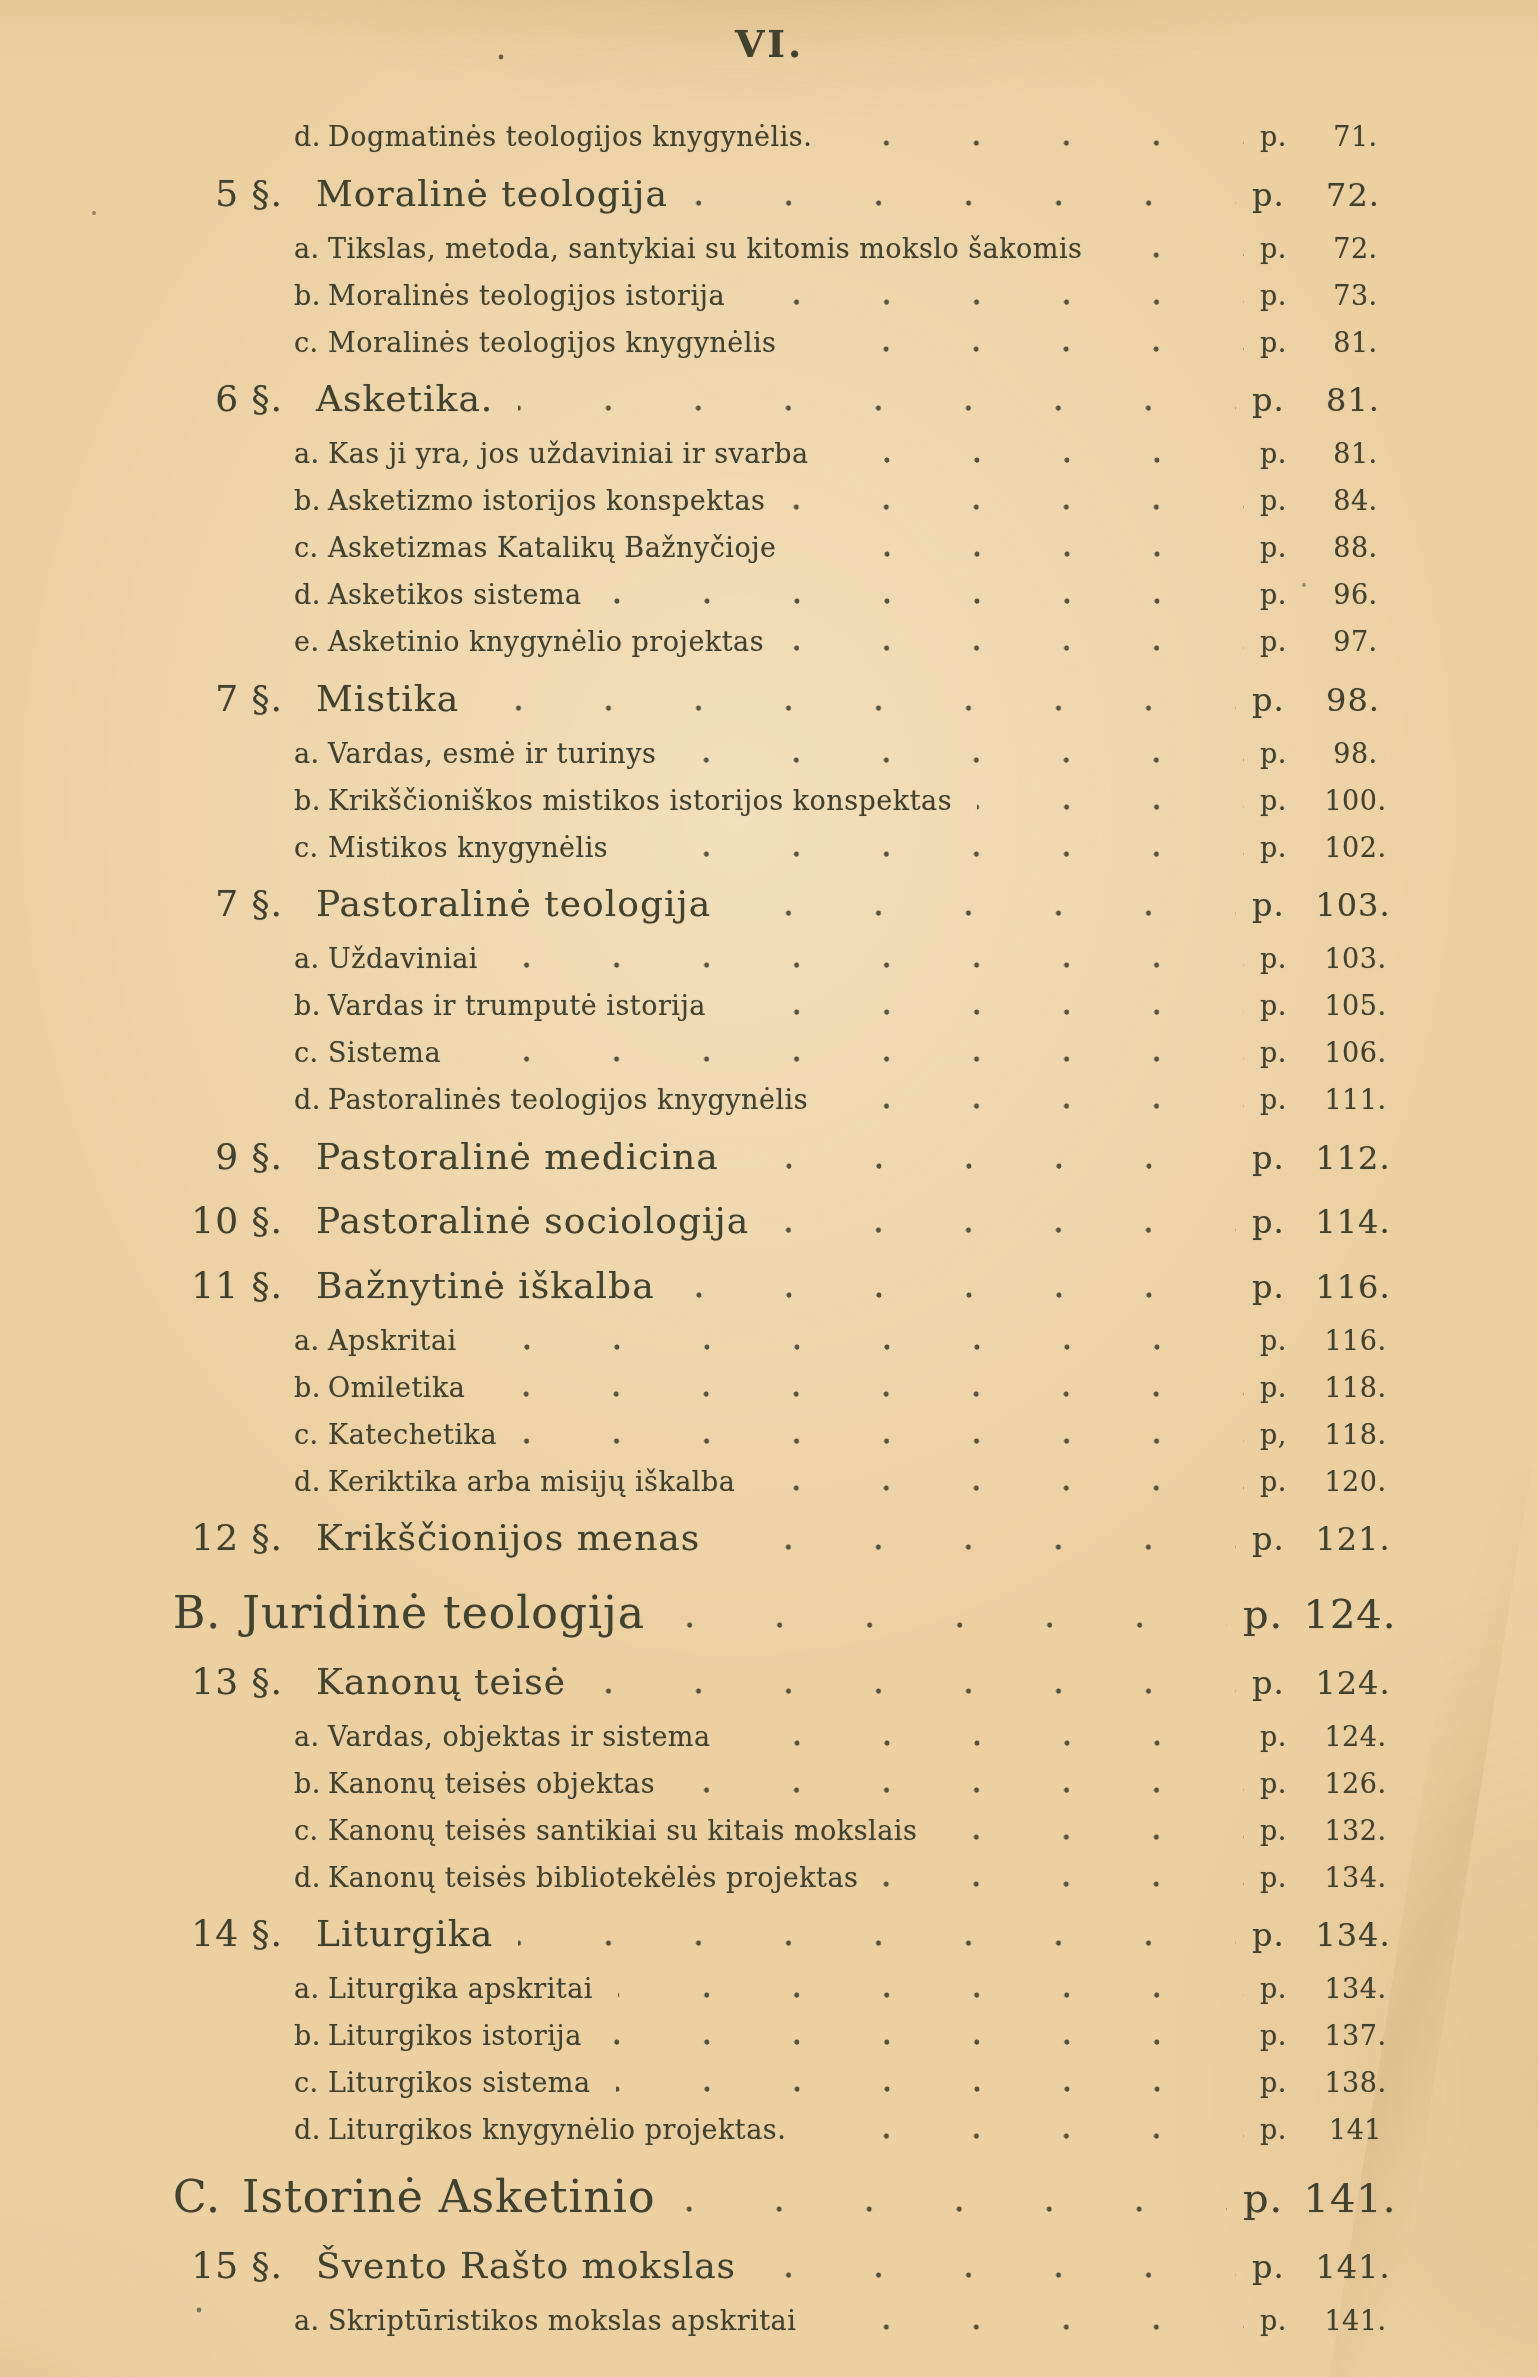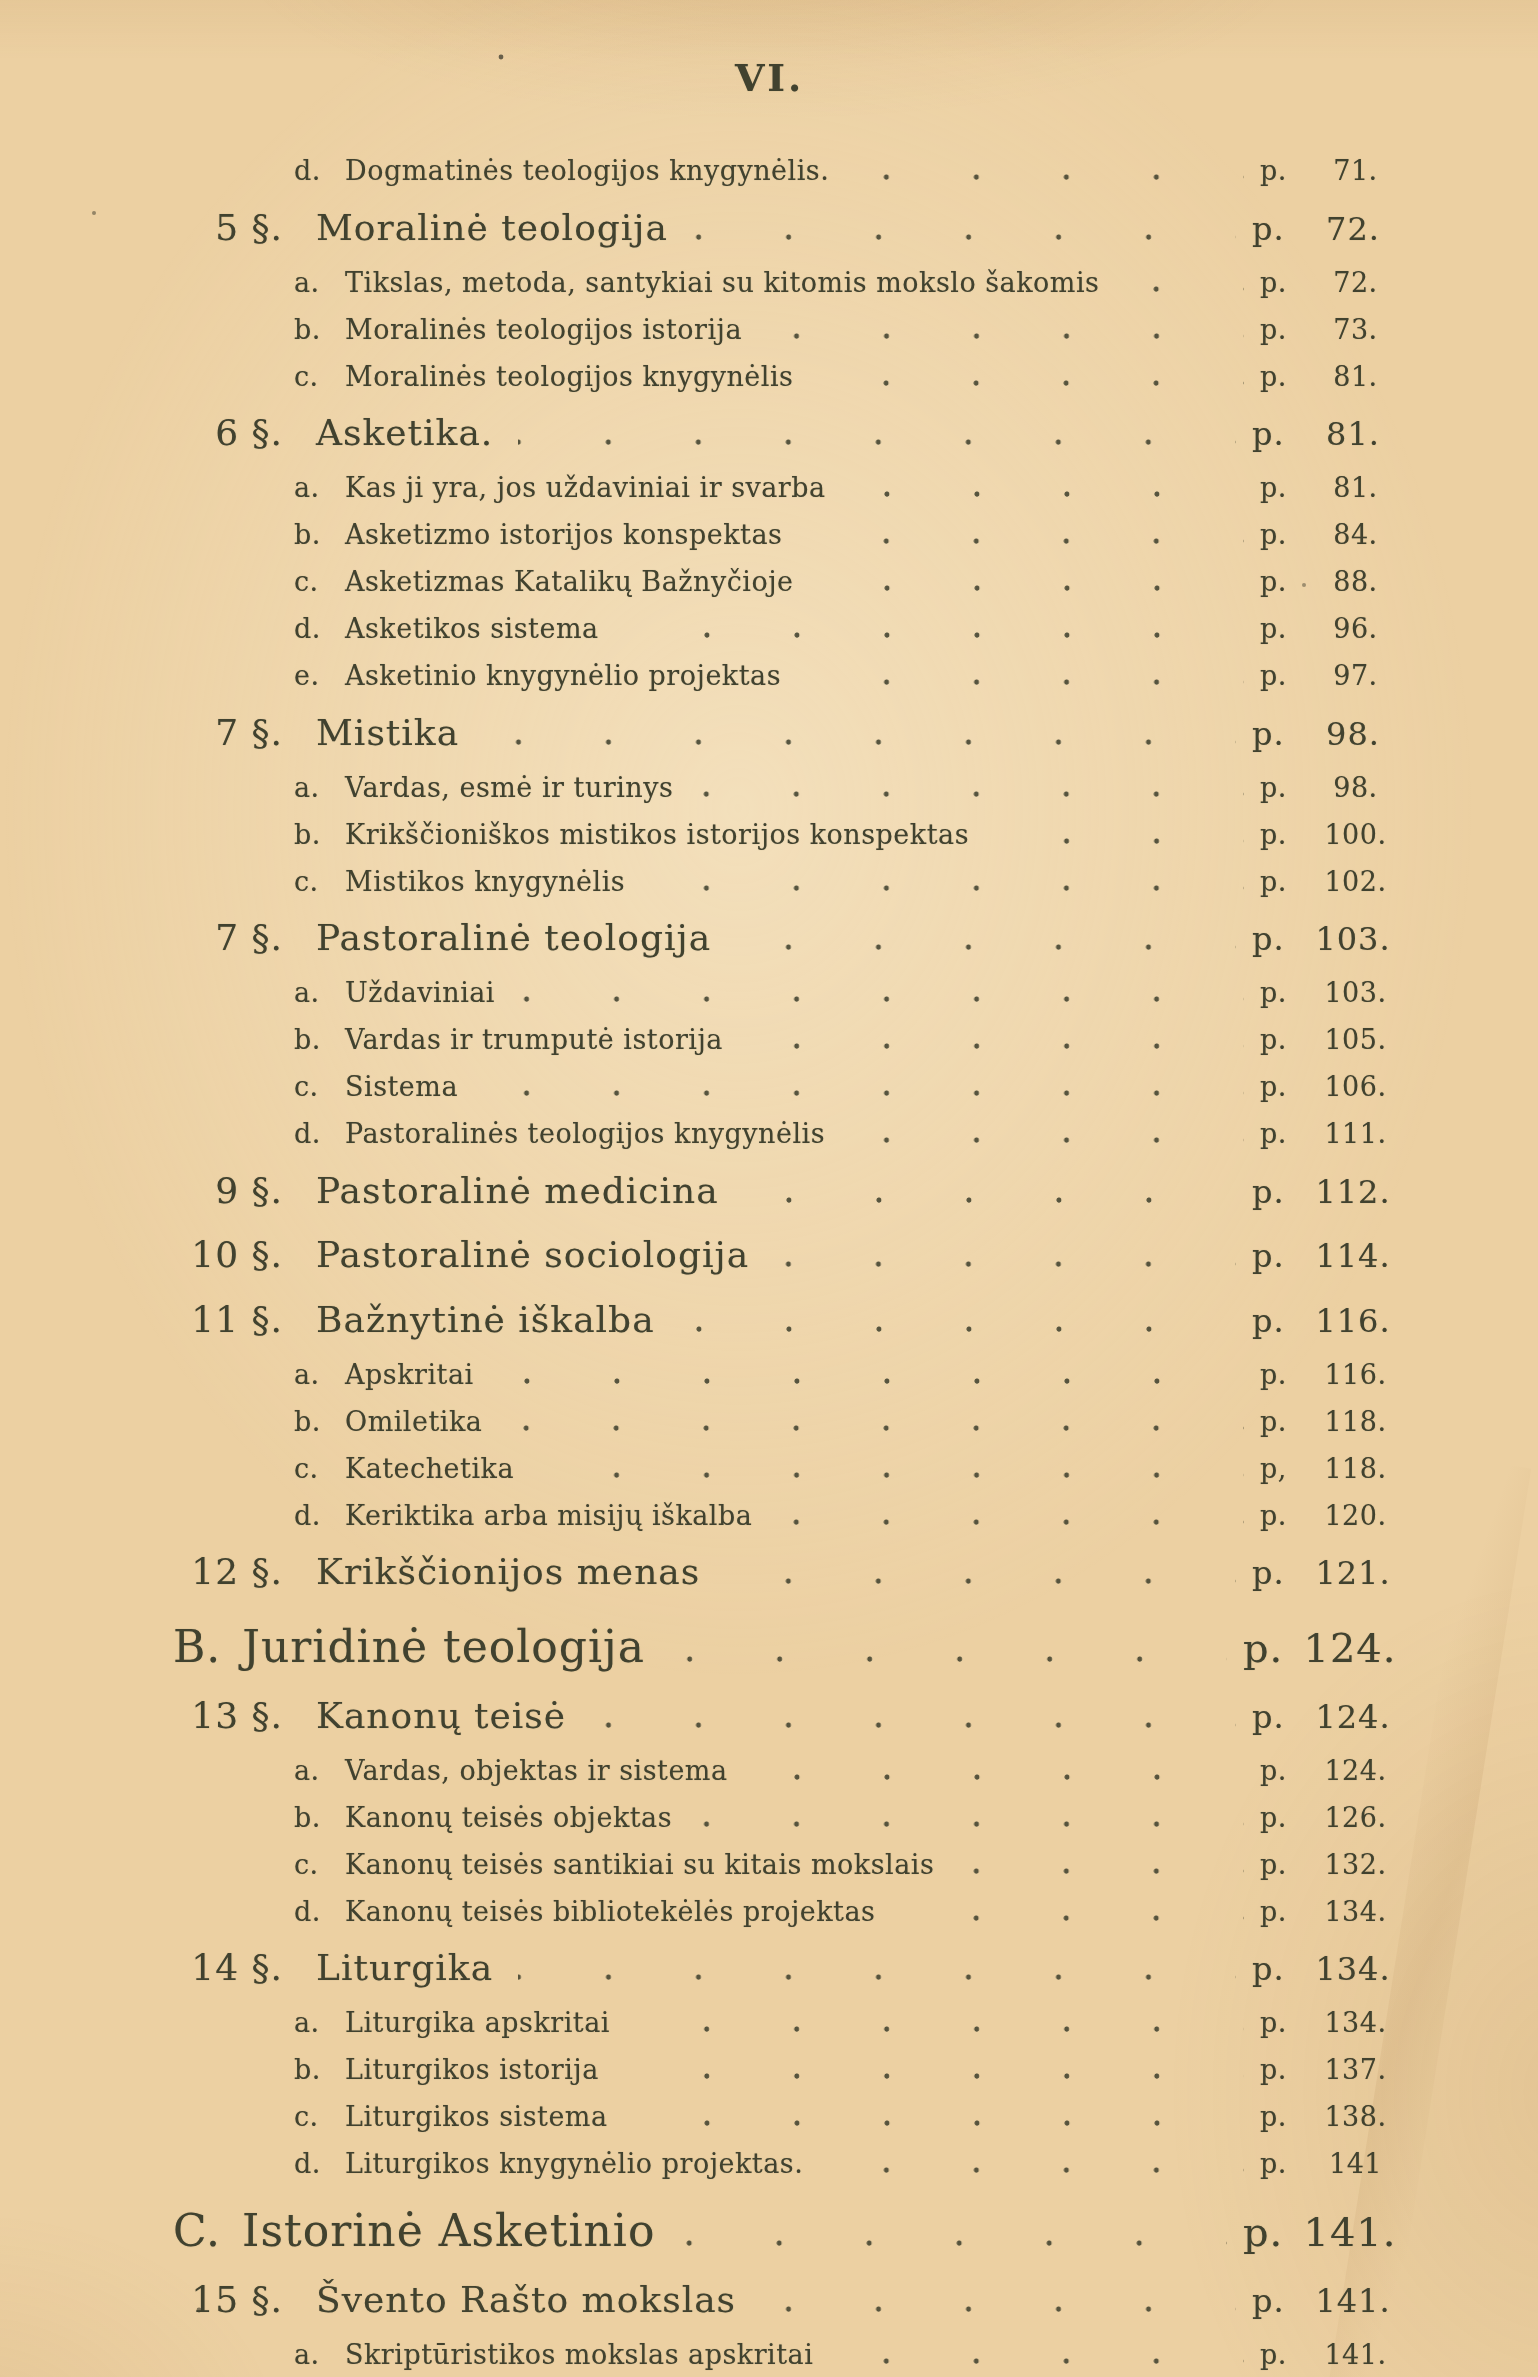--- a/index.html
+++ b/index.html
@@ -41,21 +41,21 @@
     box-shadow:
       500px 56px 0 1.4px rgba(60,58,44,.75),
       93px 212px 0 1px rgba(60,58,44,.5),
       198px 2309px 0 1.4px rgba(60,58,44,.6),
       1303px 584px 0 1px rgba(60,58,44,.45);
     border-radius:50%;
     pointer-events:none;
   }
   main{
     position:relative;
-    padding-top:56px;
+    padding-top:22px;
     text-shadow:0 0 1px rgba(65,66,47,.35);
   }
   .roman-header{
     text-align:center;
     font-size:38px;
     line-height:44px;
     letter-spacing:2.9px;
     margin:0 0 56px 0;
   }
   .row{
@@ -76,21 +76,21 @@
     background-repeat:repeat-x;
     background-position:right bottom;
     opacity:.88;
   }
   .p-abbrev{flex:none;text-align:left;}
   .page-num{flex:none;text-align:center;}
 
   
   .row.sub{font-size:27px;line-height:29px;margin-top:18px;letter-spacing:0.5px;}
   .row.sub .num{margin-left:294px;width:34px;}
-  .row.sub .title{margin-left:17px;}
+  .row.sub .title{margin-left:0;}
   .row.sub .p-abbrev{width:52px;}
   .row.sub .page-num{width:87px;}
 
   
   .row.section{font-size:36px;line-height:41px;margin-top:21.5px;letter-spacing:1px;}
   .row.section .num{margin-left:166px;width:117px;text-align:right;}
   .row.section .title{margin-left:33px;}
   .row.section .p-abbrev{width:55px;font-size:32px;}
   .row.section .page-num{width:92px;font-size:32px;}
 

